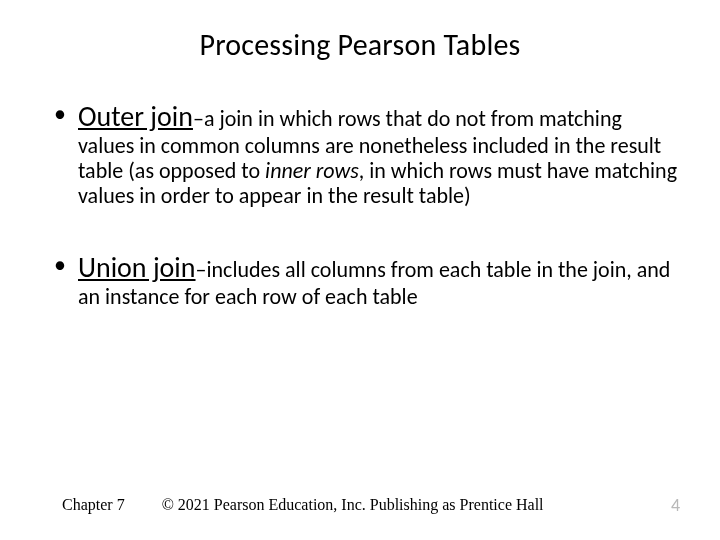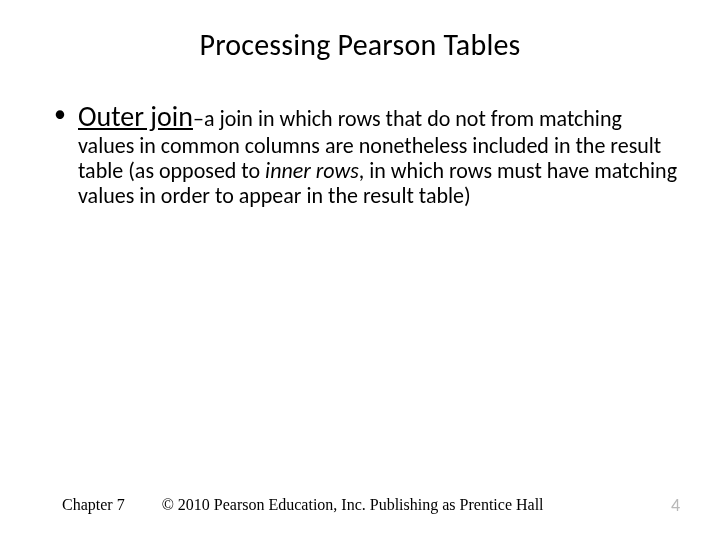--- a/index.html
+++ b/index.html
@@ -65,19 +65,22 @@
 </style>
 </head>
 <body>
 
 <h1 class="title">Processing Pearson Tables</h1>
 
 <ul class="bullets">
   <li>
     <span class="term">Outer join</span><span>–</span><span>a join in which rows that do not from matching values in common columns are nonetheless included in the result table (as opposed to </span><span class="italic">inner rows</span><span>, in which rows must have matching values in order to appear in the result table)</span>
   </li>
+  <li>
+    <span class="term">Union join</span><span>–</span><span>includes all columns from each table in the join, and an instance for each row of each table</span><span class="italic"></span><span></span>
+  </li>
 </ul>
 
 <div class="footer">
   <span class="chapter">Chapter 7</span>
-  <span class="copyright">© 2010 Pearson Education, Inc.  Publishing as Prentice Hall</span>
+  <span class="copyright">© 2021 Pearson Education, Inc.  Publishing as Prentice Hall</span>
   <span class="pagenum">4</span>
 </div>
 
 </body></html>

